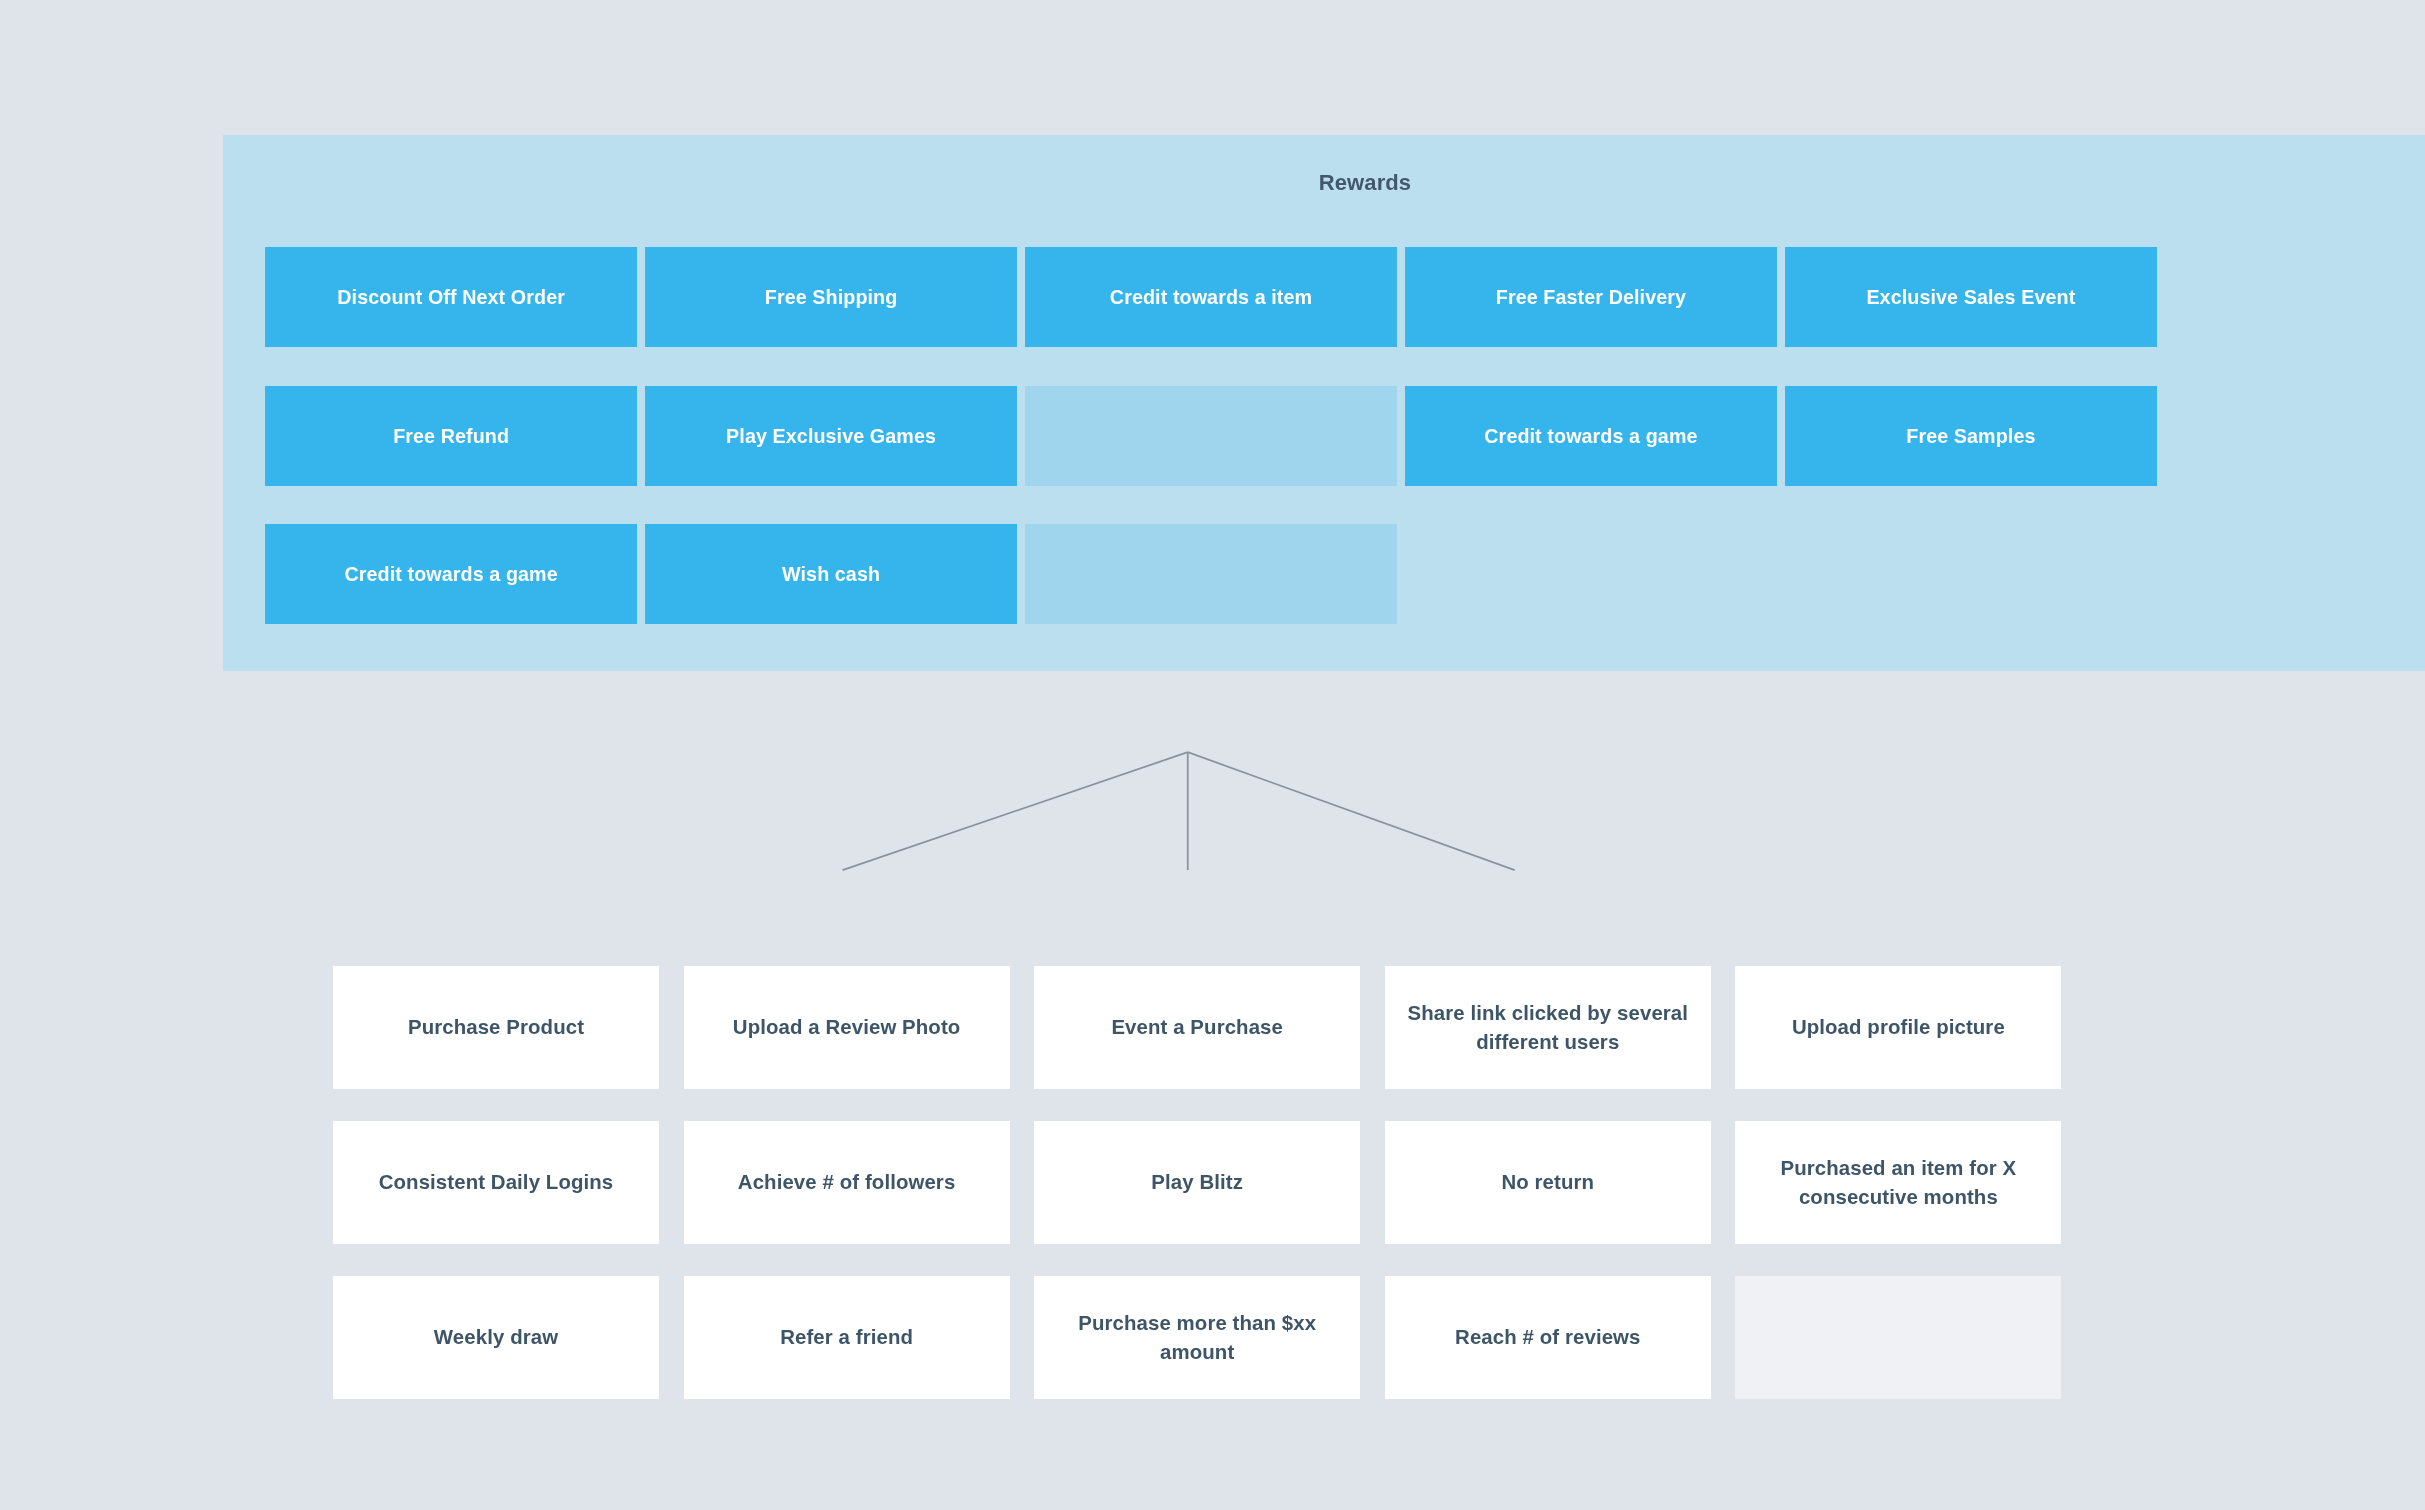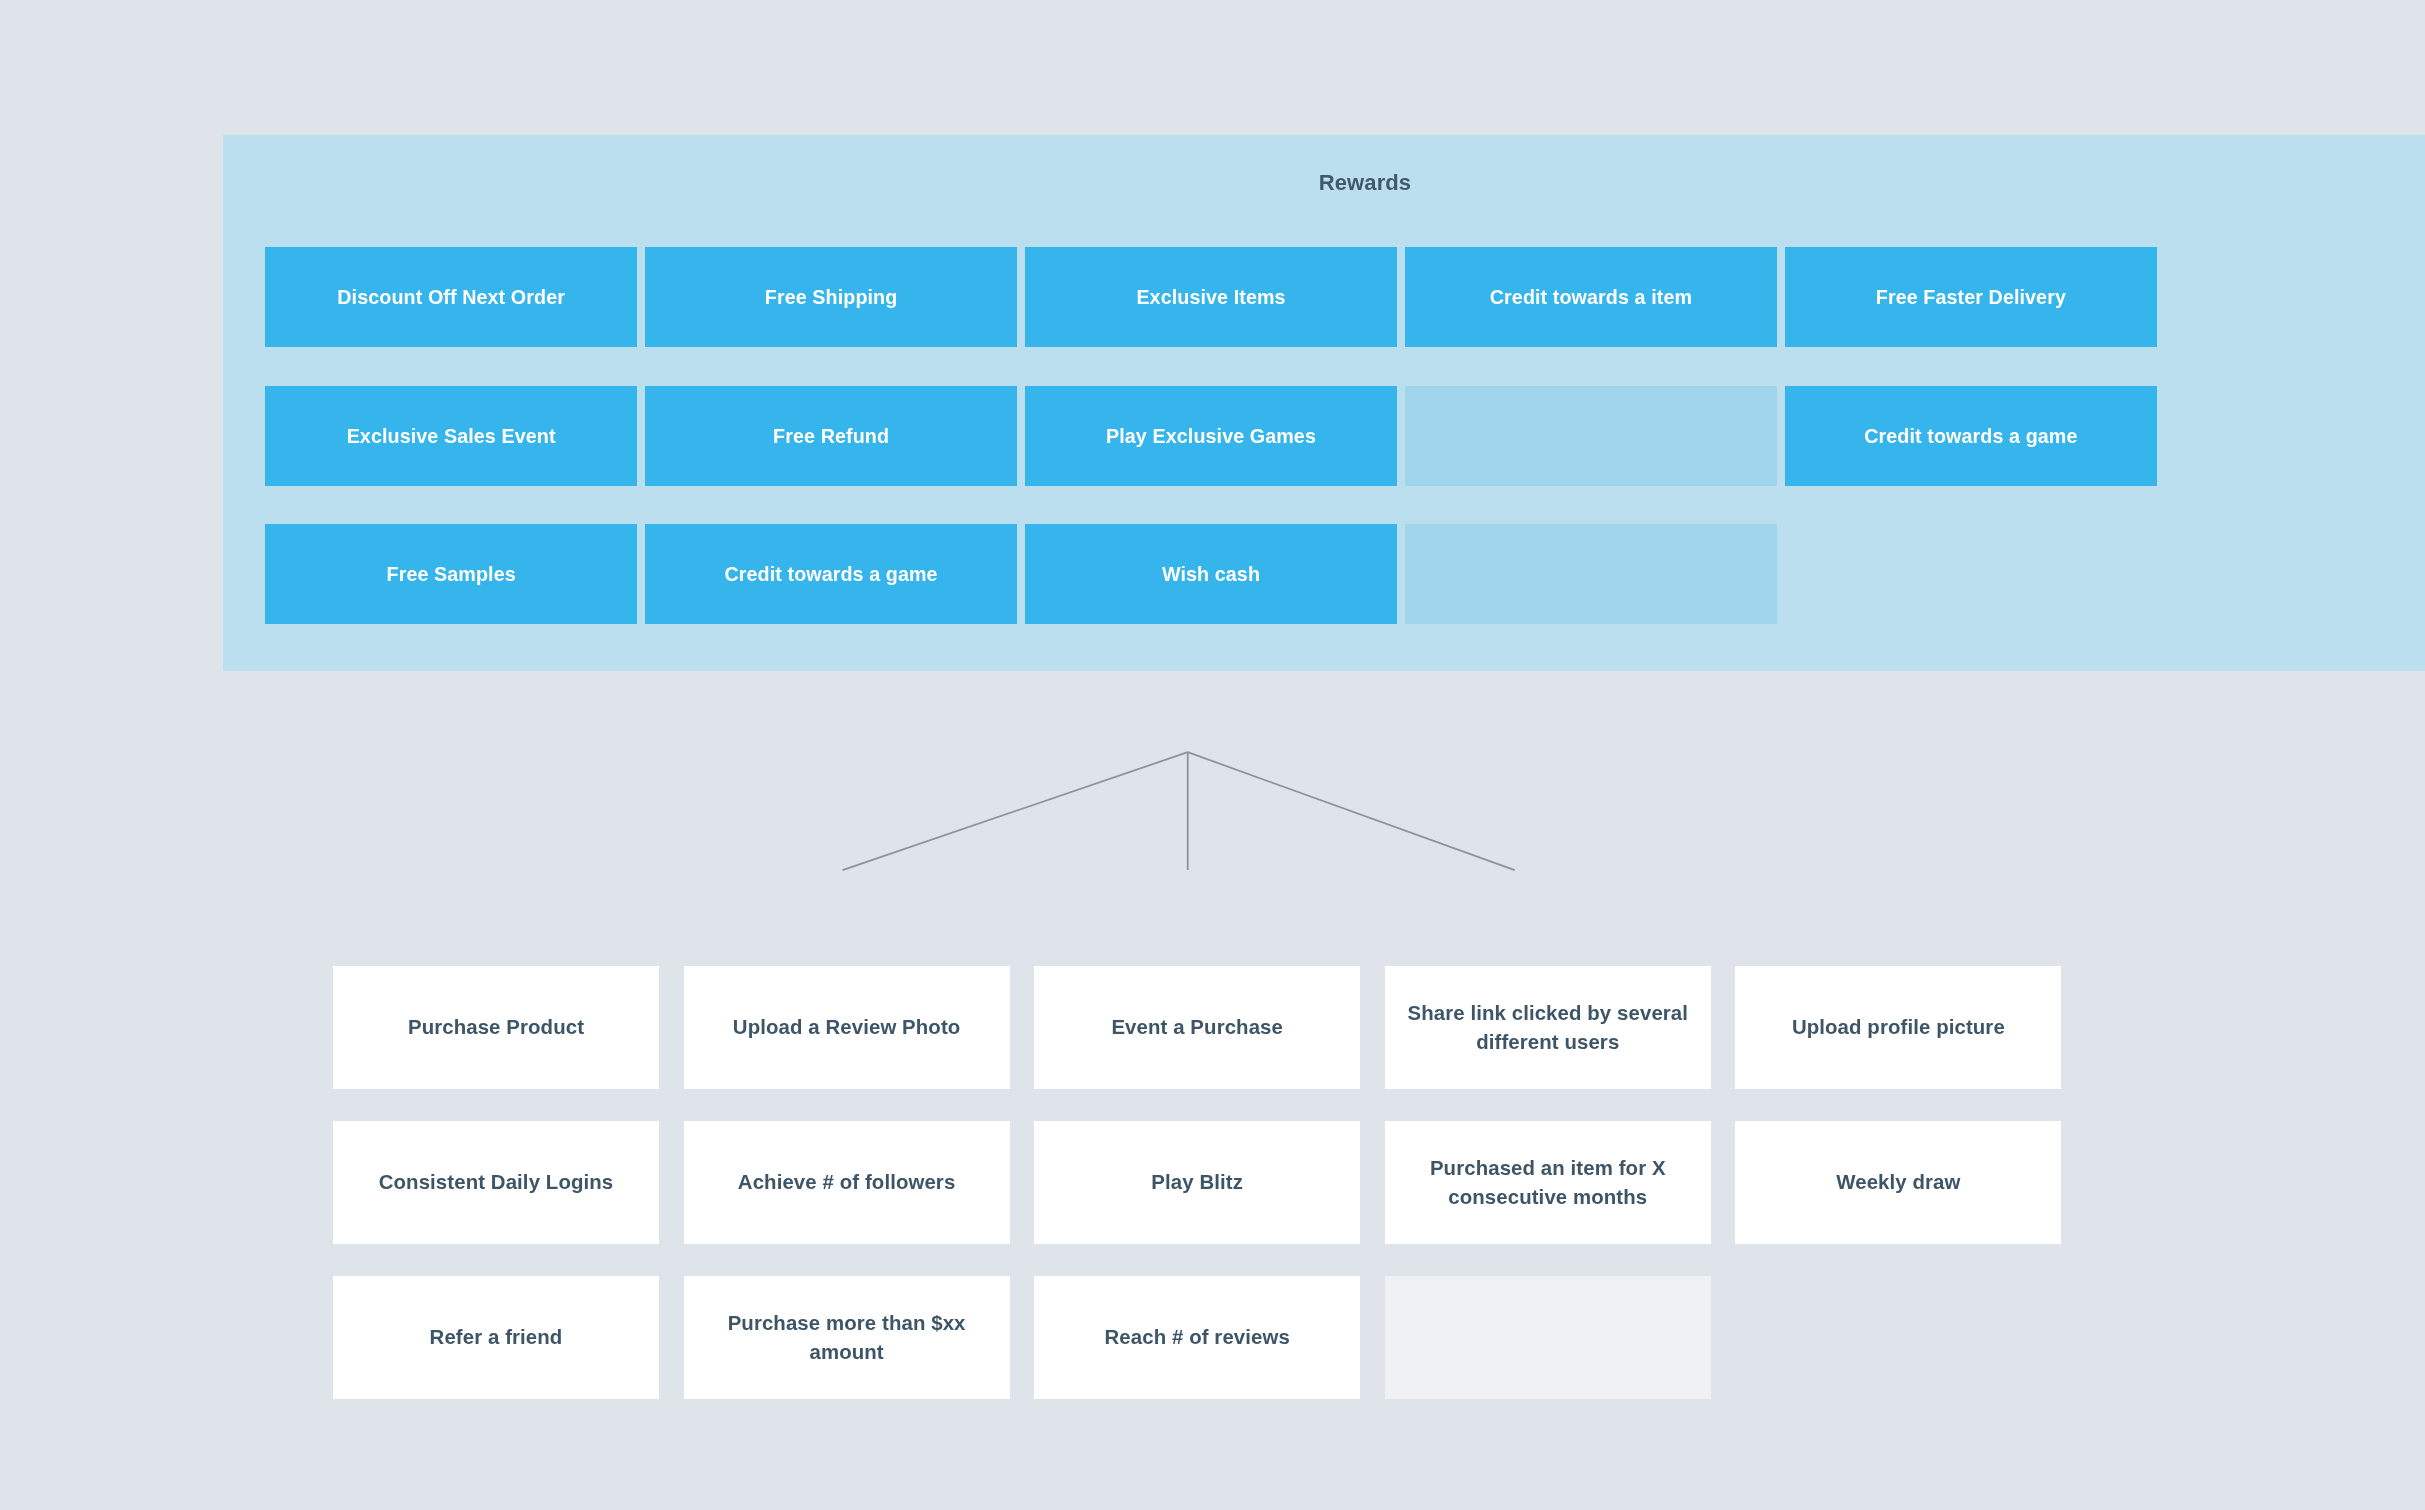--- a/index.html
+++ b/index.html
@@ -117,23 +117,20 @@
 <div id="rewards-panel">
   <div id="rewards-title">Rewards</div>
   <div id="rewards-grid">
       <div class="reward-card">
         <span>Discount Off Next Order</span>
       </div>
       <div class="reward-card">
         <span>Free Shipping</span>
       </div>
       <div class="reward-card">
-        <span>Exclusive Items</span>
-      </div>
-      <div class="reward-card">
         <span>Credit towards a item</span>
       </div>
       <div class="reward-card">
         <span>Free Faster Delivery</span>
       </div>
       <div class="reward-card">
         <span>Exclusive Sales Event</span>
       </div>
       <div class="reward-card">
         <span>Free Refund</span>
@@ -187,20 +184,23 @@
     <div class="action-card">
       <span>Consistent Daily Logins</span>
     </div>
     <div class="action-card">
       <span>Achieve # of followers</span>
     </div>
     <div class="action-card">
       <span>Play Blitz</span>
     </div>
     <div class="action-card">
+      <span>No return</span>
+    </div>
+    <div class="action-card">
       <span>Purchased an item for X consecutive months</span>
     </div>
     <div class="action-card">
       <span>Weekly draw</span>
     </div>
     <div class="action-card">
       <span>Refer a friend</span>
     </div>
     <div class="action-card">
       <span>Purchase more than $xx amount</span>

